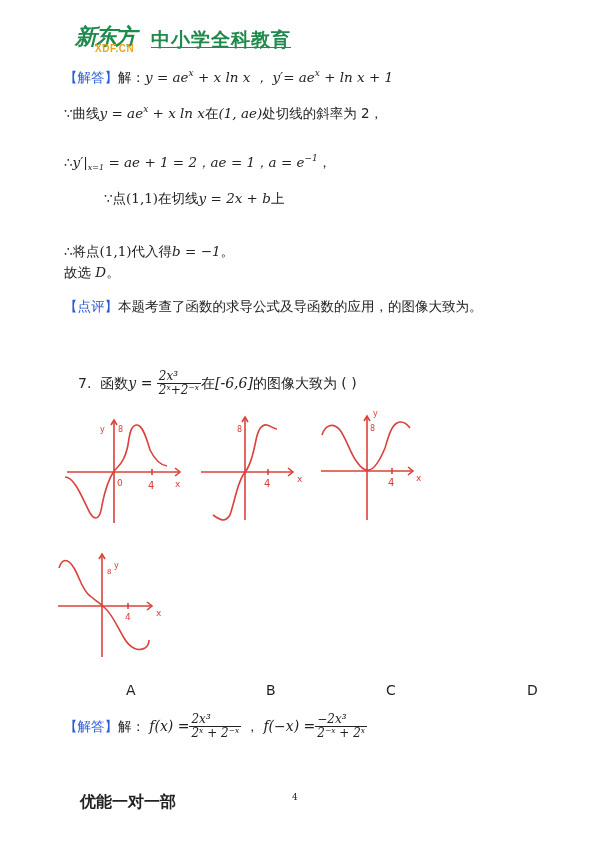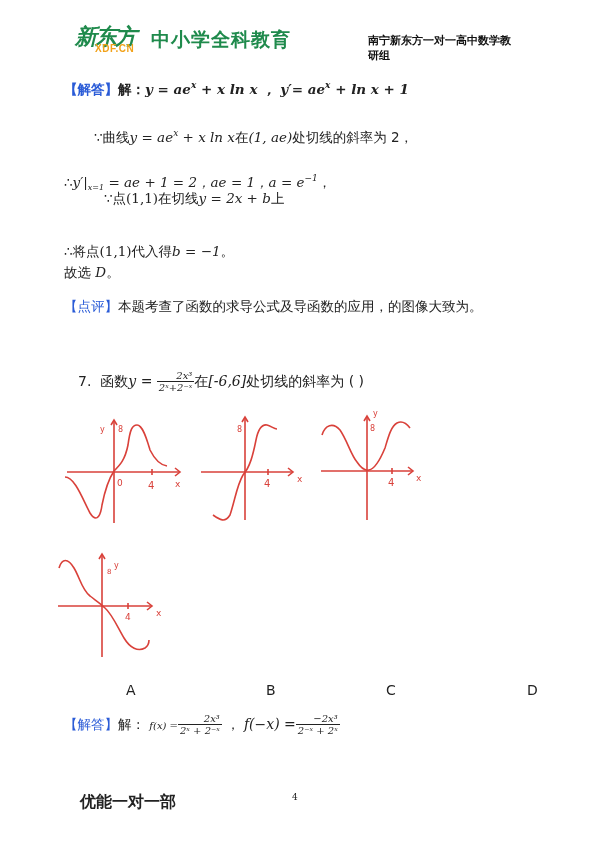--- a/index.html
+++ b/index.html
@@ -2,70 +2,69 @@
 <html><head>
 <meta charset="utf-8">
 <style>
   html, body { margin:0; padding:0; background:#fff; }
   body { width:600px; height:848px; position:relative; overflow:hidden;
          font-family: "DejaVu Sans", "Liberation Sans", sans-serif; color:#222; }
   .header { position:absolute; left:8px; top:0; width:512px; height:60px; }
   .logo { position:absolute; left:67px; top:24px; width:66px; height:30px; }
   .logo-main { position:absolute; left:0; top:-2px; font-size:22px; font-weight:bold; color:#1f8a4c; font-style:italic; letter-spacing:-2px; }
   .logo-sub { position:absolute; left:20px; top:19px; font-size:10px; font-weight:bold; color:#f2a21a; letter-spacing:0.5px; font-family:Liberation Sans, sans-serif; }
-  .brand { position:absolute; left:143px; top:27px; font-size:19px; font-weight:bold; color:#1f8a4c; letter-spacing:1px; }
+  .brand { position:absolute; left:143px; top:27px; font-size:19px; font-weight:bold; color:#1f8a4c; letter-spacing:1px;text-decoration:underline; }
   .dept { position:absolute; left:360px; top:33px; font-size:11px; font-weight:bold; color:#111; font-family:"DejaVu Serif", serif; }
   .line { position:absolute; left:64px; font-size:13.5px; color:#222; white-space:nowrap; }
   .line i, .math { font-family:"DejaVu Serif", "Liberation Serif", serif; font-style:italic; }
   .tag { color:#2a5bd7; }
-  .frac { display:inline-block; vertical-align:middle; text-align:right; font-size:10px; font-family:"DejaVu Serif", serif; font-style:italic; line-height:1.1; }
+  .frac { display:inline-block; vertical-align:middle; text-align:left; font-size:12px; font-family:"DejaVu Serif", serif; font-style:italic; line-height:1.1; }
   .frac .n { display:block; border-bottom:1px solid #222; padding:0 2px; }
   .frac .d { display:block; padding:0 2px; }
   .graph { position:absolute; }
   .opt { position:absolute; top:682px; font-size:14px; color:#222; }
   .footer-left { position:absolute; left:80px; top:792px; font-size:16px; font-weight:bold; font-family:"DejaVu Serif", serif; }
   .footer-page { position:absolute; left:292px; top:792px; font-size:9px; font-family:"DejaVu Serif", serif; }
 </style>
 </head>
 <body>
 
 <div class="header">
   <div class="logo">
     <span class="logo-main">新东方</span>
     <span class="logo-sub">XDF.CN</span>
   </div>
   <div class="brand">中小学全科教育</div>
-  <div class="dept">南宁新东方一对一高中数学教研组</div>
 </div>
 
-<div class="line" style="top:80px;font-weight:bold;">
+<div class="line" style="top:68px;">
   <span class="tag">【解答】</span><span>解：</span><span class="math">y = ae</span><sup class="math" style="font-size:9px">x</sup><span class="math"> + x ln x ，  y′= ae</span><sup class="math" style="font-size:9px">x</sup><span class="math"> + ln x + 1</span>
 </div>
-<div class="line" style="top:128px;margin-left:30px;">
+<div class="line" style="top:104px;">
   <span>∵曲线</span><span class="math">y = ae</span><sup class="math" style="font-size:9px">x</sup><span class="math"> + x ln x</span><span>在</span><span class="math">(1, ae)</span><span>处切线的斜率为 2，</span>
 </div>
-<div class="line" style="top:153px;margin-top:20px;">
+<div class="line" style="top:153px;">
   <span>∴</span><span class="math">y′|</span><sub class="math" style="font-size:8px">x=1</sub><span class="math"> = ae + 1 = 2，ae = 1，a = e</span><sup class="math" style="font-size:9px">−1</sup><span>，</span>
 </div>
 <div class="line" style="top:190px;margin-left:40px;">
   <span>∵点</span><span class="math" style="font-style:normal">(1,1)</span><span>在切线</span><span class="math">y = 2x + b</span><span>上</span>
 </div>
 <div class="line" style="top:227px;margin-top:16px;">
   <span>∴将点</span><span class="math" style="font-style:normal">(1,1)</span><span>代入得</span><span class="math">b = −1</span><span>。</span>
 </div>
 <div class="line" style="top:264px;">
   <span>故选 </span><i>D</i><span>。</span>
 </div>
 <div class="line" style="top:298px;">
   <span class="tag">【点评】</span><span>本题考查了函数的求导公式及导函数的应用，的图像大致为。</span>
 </div>
 
 <div class="line" style="left:56px; top:370px; font-size:14px;margin-left:22px;">
   <span>7.</span>&nbsp;
-  <span>函数</span><span class="math">y = </span><span class="frac"><span class="n">2x³</span><span class="d">2ˣ+2⁻ˣ</span></span><span>在</span><i>[-6,6]</i><span>处切线的斜率为 (          )</span>
+  <span>函数</span><span class="math">y = </span><span class="frac"><span class="n">2x³</span><span class="d">2ˣ+2⁻ˣ</span></span><span>在</span><i>[-6,6]</i><span>的图像大致为 (          )</span>
 </div>
 
 <svg class="graph" style="left:55px; top:405px;" width="145" height="125" viewBox="0 0 145 125" fill="none" stroke="#d9413a" stroke-width="1.6">
   <line x1="12" y1="67" x2="125" y2="67"></line>
   <path d="M120 63 L125 67 L120 71"></path>
   <line x1="59" y1="118" x2="59" y2="15"></line>
   <path d="M56 20 L59 15 L62 20"></path>
   <path d="M10 72 C20 72,28 95,35 108 C40 116,45 115,47 100 C50 85,55 72,59 66 C65 60,70 55,73 40 C75 25,77 20,82 20 C88 20,92 35,95 45 C100 55,105 60,112 61"></path>
   <line x1="97" y1="64" x2="97" y2="70"></line>
   <text x="93" y="84" fill="#d9413a" stroke="none" font-size="10" font-family="DejaVu Sans, sans-serif">4</text>
@@ -113,19 +112,19 @@
   <text x="64" y="28" fill="#d9413a" stroke="none" font-size="8" font-family="DejaVu Sans, sans-serif">y</text>
 </svg>
 
 <div class="opt" style="left:126px;">A</div>
 <div class="opt" style="left:266px;">B</div>
 <div class="opt" style="left:386px;">C</div>
 <div class="opt" style="left:527px;">D</div>
 
 <div class="line" style="top:713px;">
   <span class="tag">【解答】</span><span>解：</span>
-  <span class="math" style="font-size:10px">f(x) =</span><span class="frac"><span class="n">2x³</span><span class="d">2ˣ + 2⁻ˣ</span></span>
+  <span class="math" style="font-size:14px">f(x) =</span><span class="frac"><span class="n">2x³</span><span class="d">2ˣ + 2⁻ˣ</span></span>
   <span>，</span>
   <span class="math" style="font-size:14px">f(−x) =</span><span class="frac"><span class="n">−2x³</span><span class="d">2⁻ˣ + 2ˣ</span></span>
 </div>
 
 <div class="footer-left">优能一对一部</div>
 <div class="footer-page">4</div>
 
 </body></html>

